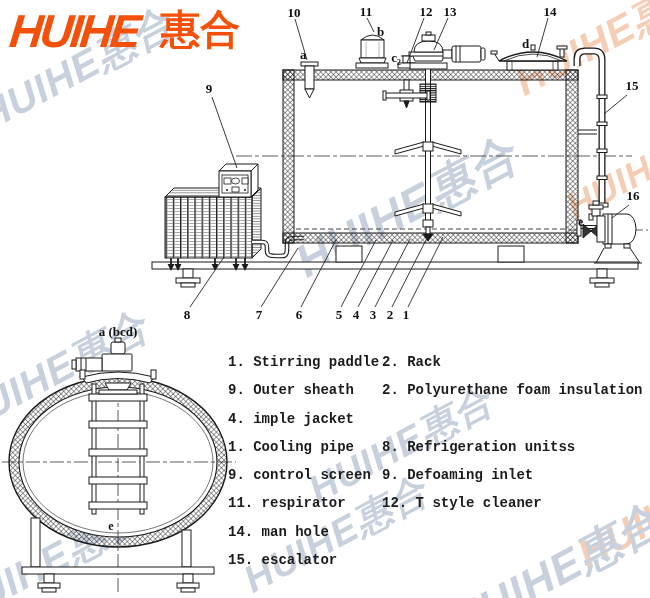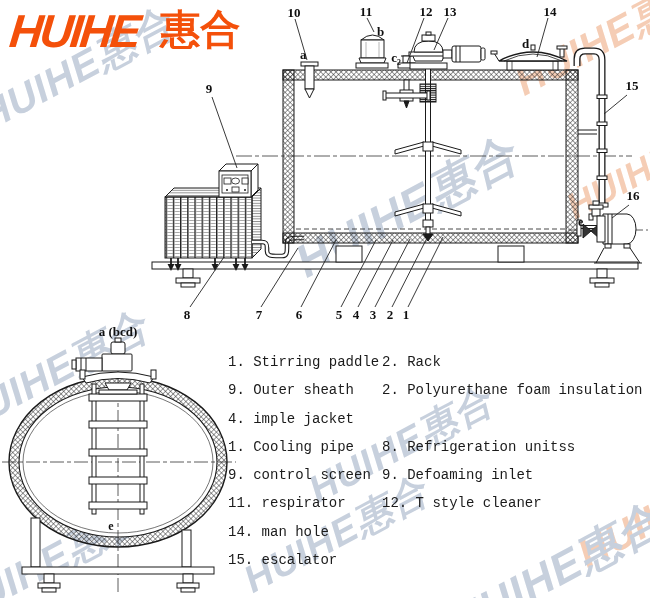--- a/index.html
+++ b/index.html
@@ -15,21 +15,21 @@
   .logo{position:absolute;left:10px;top:2px;color:#f4500a;white-space:nowrap;}
   .logo-latin{display:inline-block;font-size:46px;font-weight:900;font-style:italic;
               letter-spacing:-3px;transform:skewX(-6deg);}
   .logo-cn{display:inline-block;font-size:40px;font-weight:700;margin-left:22px;vertical-align:4px;}
   
   .svg-main{position:absolute;left:0;top:0;}
   .svg-end{position:absolute;left:0;top:322px;}
   svg text{font-family:"Liberation Serif",serif;font-weight:bold;fill:#101010;}
   
   .parts{position:absolute;left:228px;top:354px;width:422px;
-         font-family:"Liberation Mono",monospace;font-size:14px;font-weight:400;color:#1b1b1b;}
+         font-family:"Liberation Mono",monospace;font-size:14px;font-weight:700;color:#1b1b1b;}
   .parts .row{display:flex;height:28.3px;align-items:flex-start;}
   .parts .c1{width:154px;flex:none;white-space:nowrap;}
   .parts .c2{flex:1;white-space:nowrap;}
 </style>
 </head>
 <body>
 
 <div class="stage">
 
   <div class="wm wm-blue" style="left:-30px;top:95px;font-size:40px;">HUIHE惠合</div>

